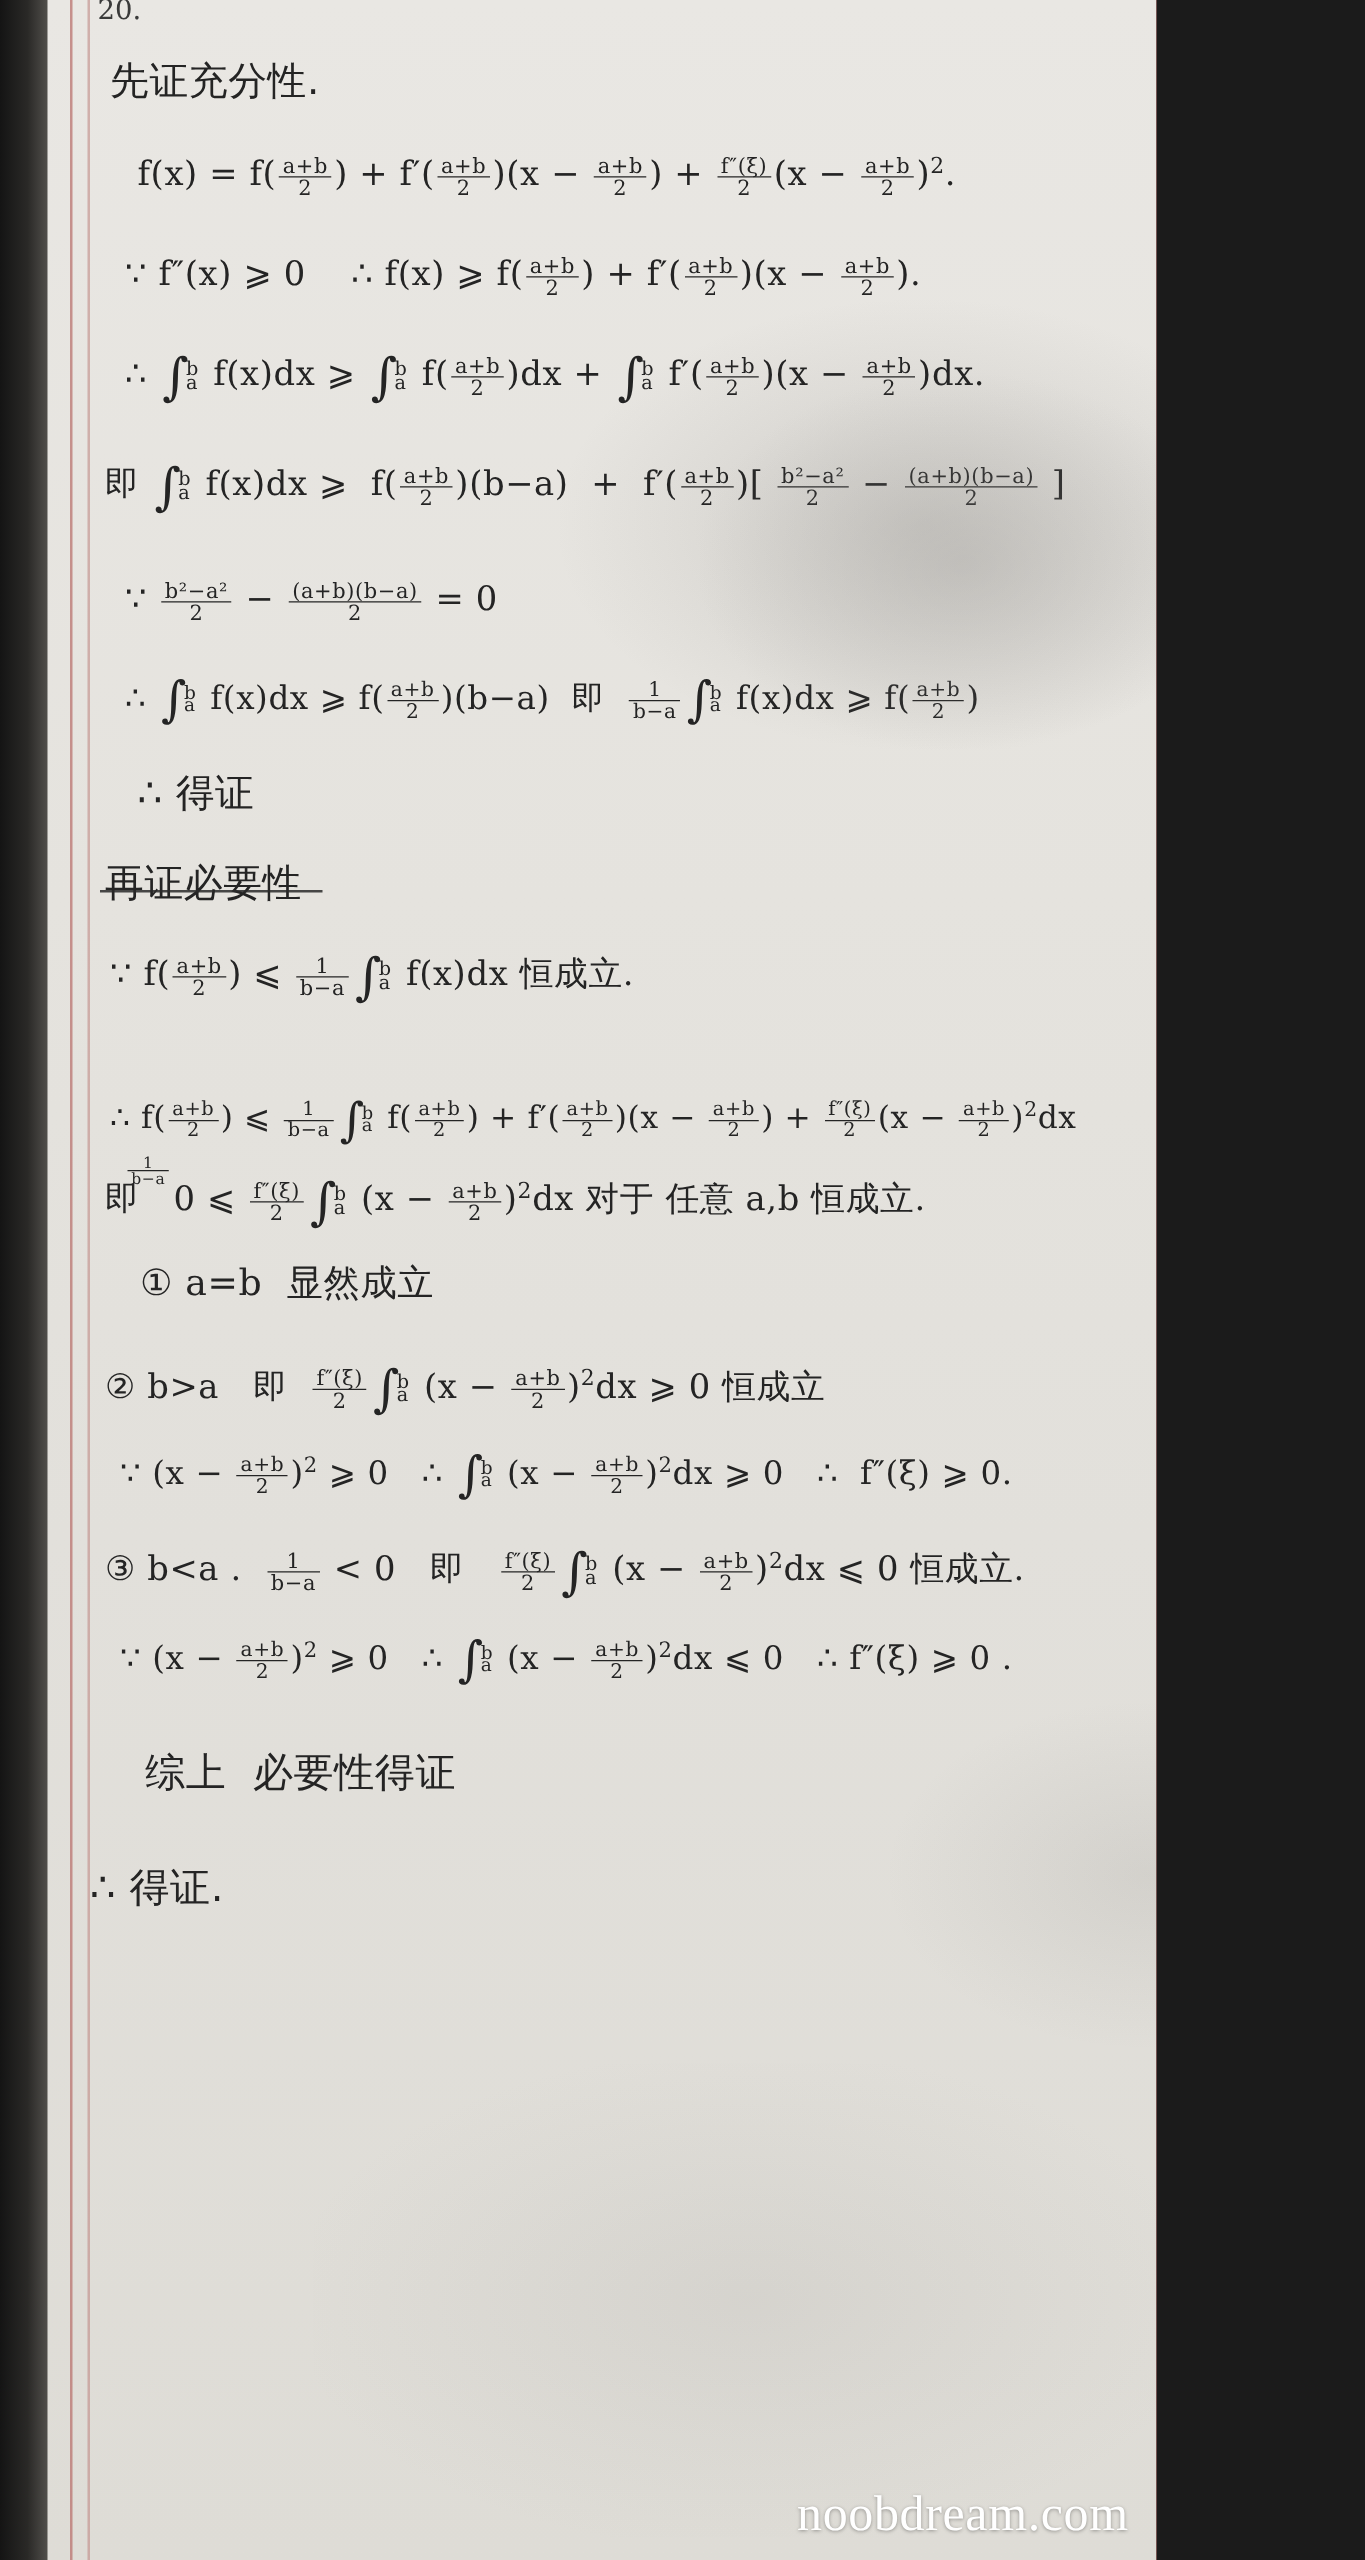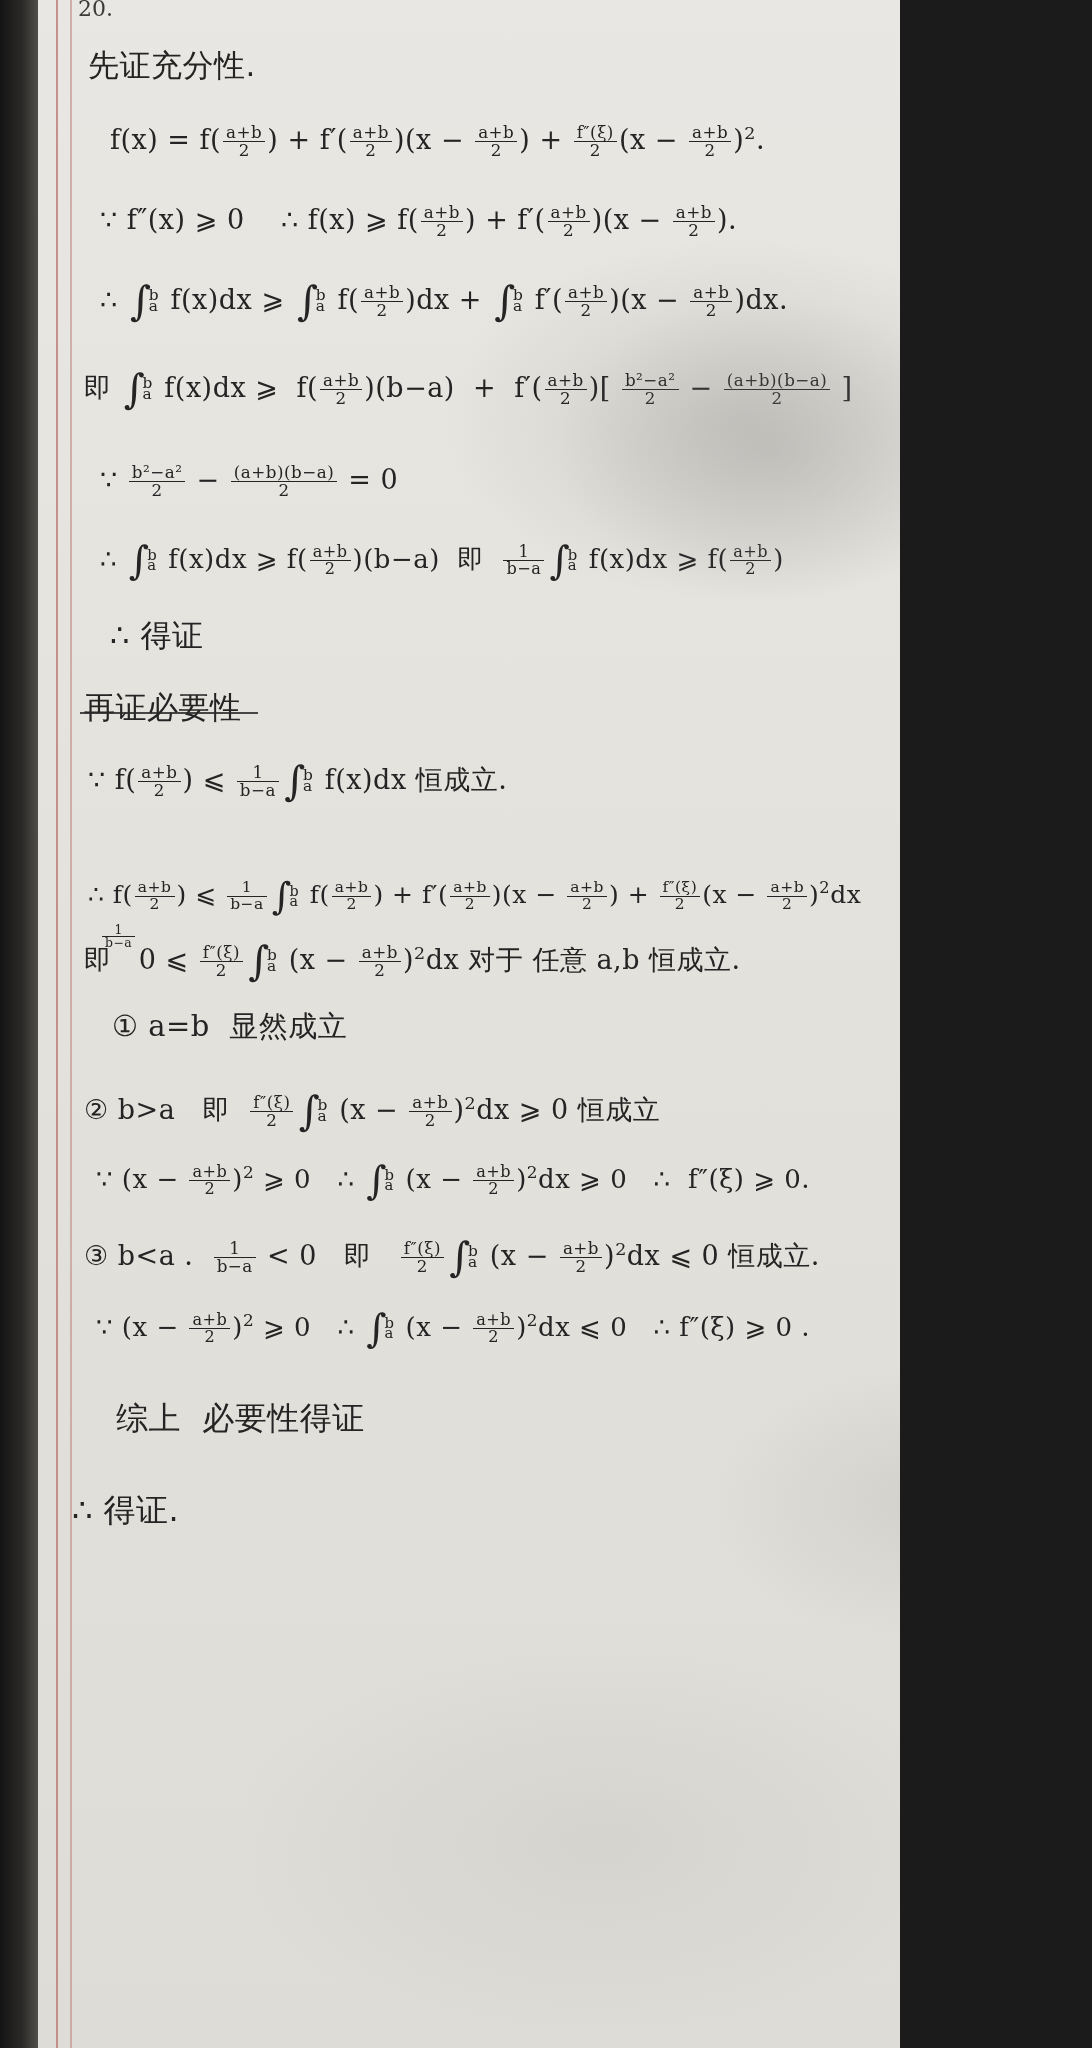--- a/index.html
+++ b/index.html
@@ -7,20 +7,21 @@
     padding: 0;
     background: #1b1b1b;
   }
   #page {
     position: relative;
     width: 900px;
     height: 2048px;
     overflow: hidden;
     background: #ef4444;
     font-family: "Liberation Serif", serif;
+    padding-left: 25px;
   }
   
   .paper {
     position: absolute;
     left: 38px;
     top: 0;
     width: 1054px;
     height: 2048px;
     background:
       radial-gradient(ellipse 420px 260px at 700px 420px, rgba(120,118,114,0.22), rgba(120,118,114,0) 70%),
@@ -204,13 +205,14 @@
     ∵ (x − <span class="frac"><span class="num">a+b</span><span class="den">2</span></span>)<span class="sup">2</span> ⩾ 0&nbsp;&nbsp; ∴ <span class="intg">∫<span class="lim top">b</span><span class="lim bot">a</span></span>&nbsp;&nbsp;(x − <span class="frac"><span class="num">a+b</span><span class="den">2</span></span>)<span class="sup">2</span>dx ⩽ 0&nbsp;&nbsp; ∴ f″(ξ) ⩾ 0 .
   </div>
 
   <div class="hw cjk" style="left:84px; top:1400px; font-size:32px;margin-left:32px;">综上&nbsp; 必要性得证</div>
 
   <div class="hw cjk" style="left:72px; top:1492px; font-size:32px;">∴ 得证.</div>
 
   <div class="page-glare"></div>
   <div class="page-glare2"></div>
 
+  <div class="watermark">noobdream.com</div>
 </div>
 
 </body></html>

